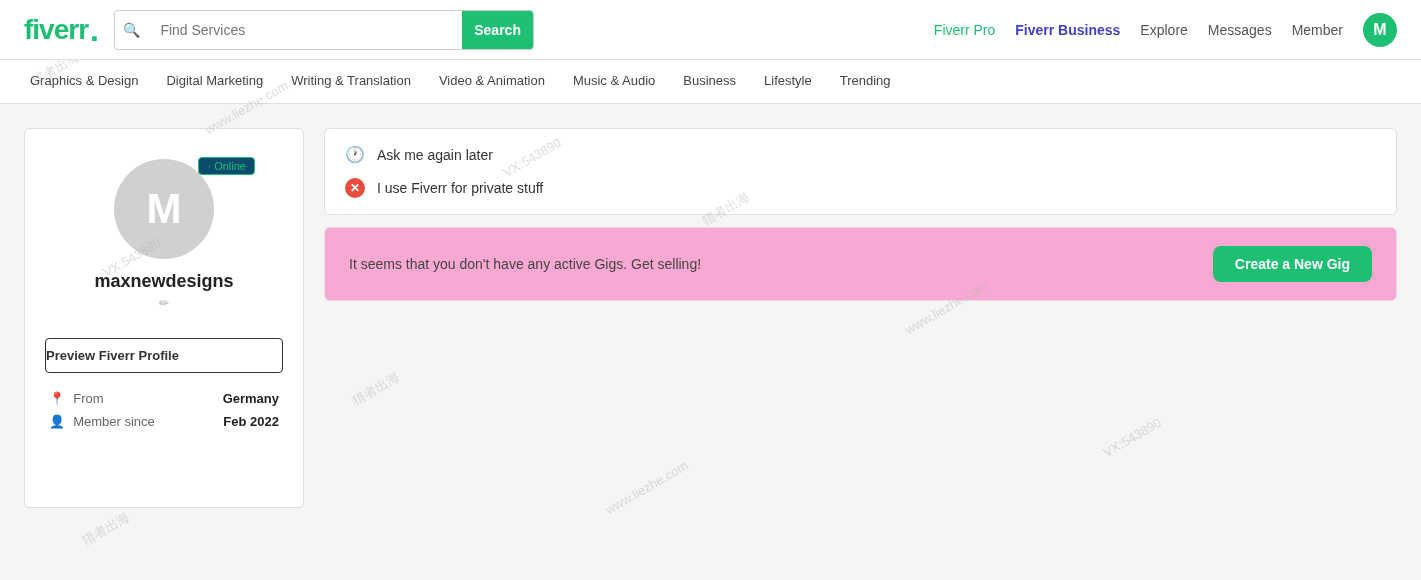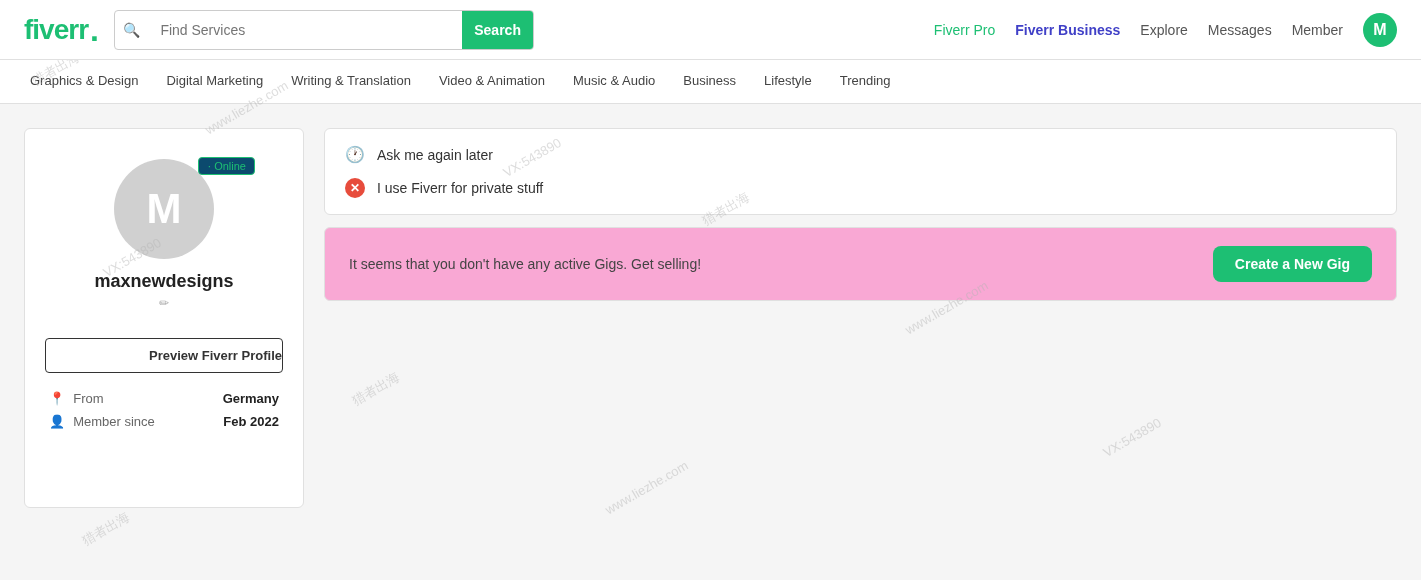--- a/index.html
+++ b/index.html
@@ -181,21 +181,21 @@
       margin: 12px 20px 0;
       width: calc(100% - 40px);
       border: 1.5px solid #333;
       background: #fff;
       color: #333;
       border-radius: 4px;
       padding: 9px 0;
       font-size: 13px;
       font-weight: 600;
       cursor: pointer;
-      text-align: right;
+      text-align: left;
     }
     .profile-info {
       padding: 18px 24px 0;
     }
     .info-row {
       display: flex;
       align-items: center;
       margin-bottom: 8px;
       font-size: 13px;
       color: #444;

